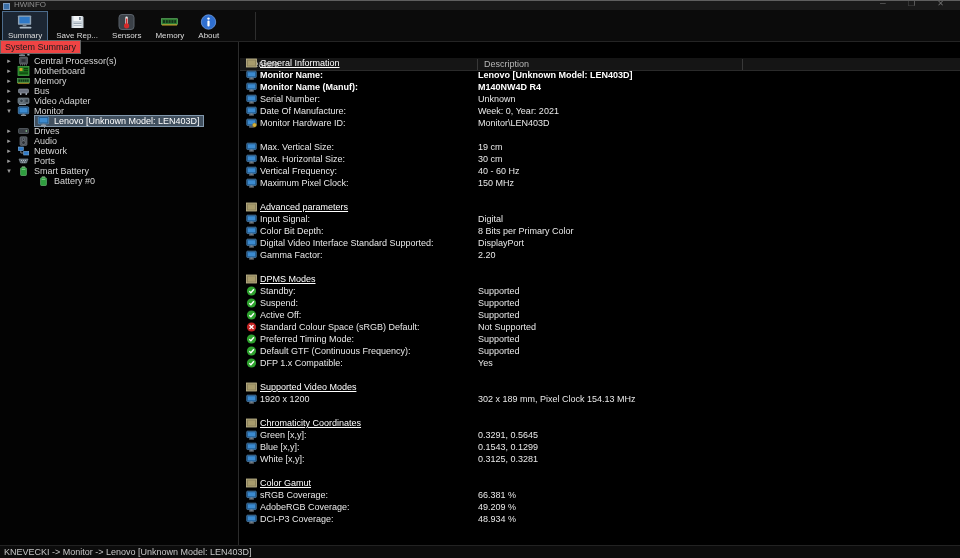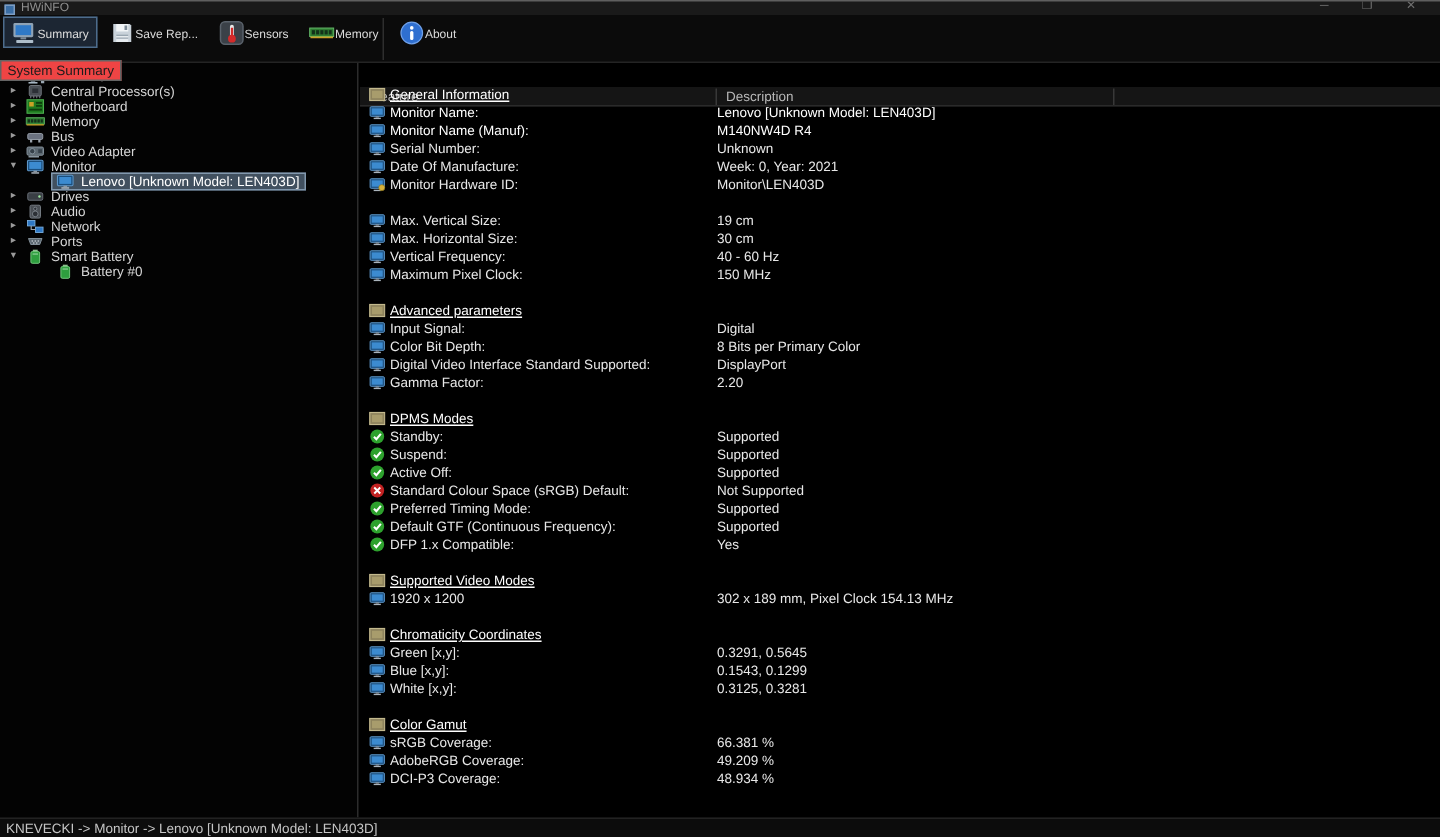--- a/index.html
+++ b/index.html
@@ -9,21 +9,21 @@
 
   
   .titlebar{position:absolute;left:0;top:0;width:960px;height:10px;background:#1a1a1a;border-top:1px solid #5f5f5f;overflow:hidden}
   .title-app-icon{position:absolute;left:3px;top:2px;width:7px;height:7px;background:#3a6ea5;border:1px solid #7d9cc0}
   .title-text{position:absolute;left:14px;top:-1px;font-size:8px;color:#8f8f8f;white-space:nowrap}
   .win-controls{position:absolute;right:6px;top:-2px;font-size:8px;color:#6f6f6f;letter-spacing:10px;white-space:nowrap}
 
   
   .toolbar{position:absolute;left:0;top:10px;width:960px;height:32px;background:#0b0b0b;border-bottom:1px solid #242424}
   .tb-strip{position:absolute;left:2px;top:1px;display:flex;align-items:flex-start}
-  .tb-btn{display:flex;flex-direction:row;align-items:center;justify-content:flex-start;padding:2px 5px 1px 5px;margin-right:2px;border:1px solid transparent;cursor:default}
+  .tb-btn{display:flex;flex-direction:column;align-items:center;justify-content:flex-start;padding:2px 5px 1px 5px;margin-right:2px;border:1px solid transparent;cursor:default}
   .tb-btn.active{background:#1c2633;border-color:#4d6c8c}
   .tb-btn .icon{width:17px;height:16px}
   .tb-label{margin-top:1px;font-size:8px;color:#dcdcdc;white-space:nowrap}
   .tb-divider{position:absolute;left:255px;top:2px;width:1px;height:28px;background:#2e2e2e}
 
   
   .tooltip{position:absolute;left:0;top:40px;z-index:30;background:#ef4444;border:1px solid #646464;color:#1c1c1c;font-size:9px;line-height:10px;padding:1px 4px;white-space:nowrap}
 
   
   .main{position:absolute;left:0;top:42px;width:960px;height:503px}
@@ -43,21 +43,21 @@
   .col-feature{position:absolute;left:8px;top:0}
   .col-desc{position:absolute;left:244px;top:0}
   .hdr-div1{position:absolute;left:237px;top:1px;width:1px;height:11px;background:#383838}
   .hdr-div2{position:absolute;left:502px;top:1px;width:1px;height:11px;background:#383838}
   .rows{position:absolute;left:0;top:15px;width:720px}
   .row{position:relative;height:12px;font-size:9px;line-height:12px;white-space:nowrap}
   .row .icon{position:absolute;left:6px;top:1px;width:11px;height:10px}
   .row .f{position:absolute;left:20px;top:0;color:#e8e8e8}
   .row .v{position:absolute;left:238px;top:0;color:#e8e8e8}
   .row.section .f{font-weight:normal;text-decoration:underline;color:#fff}
-  .row.bold .f,.row.bold .v{font-weight:normal;color:#fff}
+  .row.bold .f,.row.bold .v{font-weight:bold;color:#fff}
   .row.blank{height:12px}
 
   
   .statusbar{position:absolute;left:0;top:545px;width:960px;height:13px;background:#0c0c0c;border-top:1px solid #222;font-size:9px;line-height:13px;color:#c6c6c6;padding-left:4px;white-space:nowrap}
 
   .icon{display:inline-flex}
   .icon svg{width:100%;height:100%;display:block}
 </style>
 </head>
 <body>

